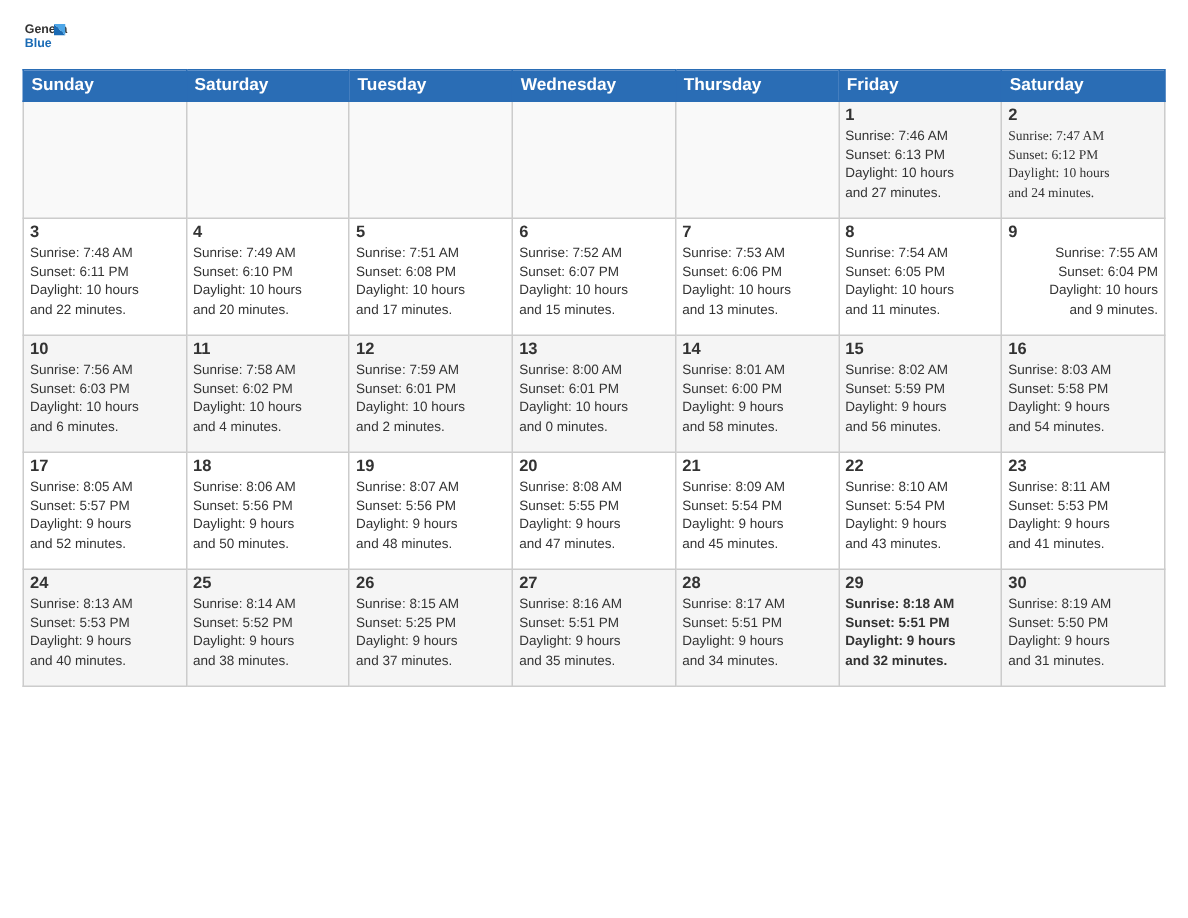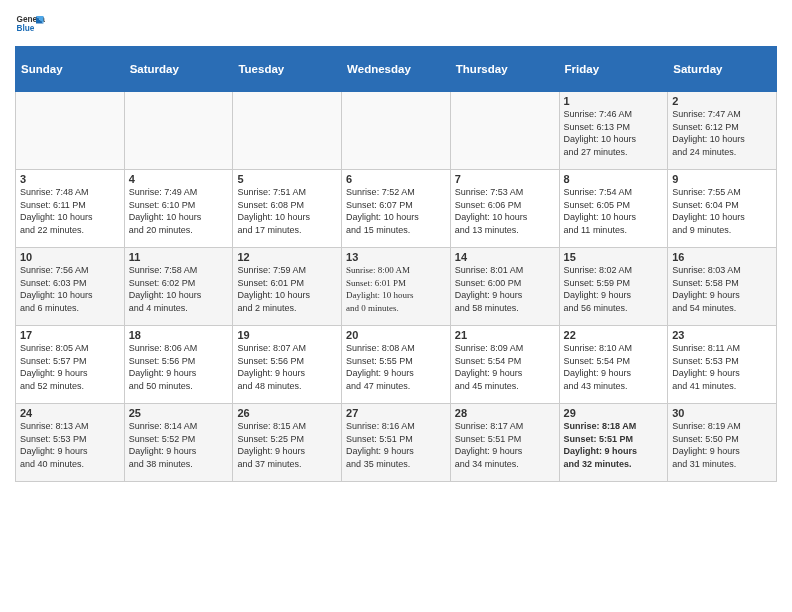--- a/index.html
+++ b/index.html
@@ -48,21 +48,21 @@
     .calendar {
       width: 100%;
       border-collapse: collapse;
       border: 1px solid #ccc;
     }
     .calendar th {
       background-color: #2a6db5;
       color: #fff;
       font-size: 11.5px;
       font-weight: bold;
-      padding: 16px 5px;
+      padding: 4px 5px;
       text-align: left;
       border: 1px solid #2a6db5;
     }
     .calendar td {
       vertical-align: top;
       border: 1px solid #ccc;
       padding: 3px 4px;
       font-size: 9.5px;
       color: #333;
       width: calc(100% / 7);
@@ -131,21 +131,21 @@
           <td class="empty"></td>
           <td>
             <span class="day-num">1</span>
             <div class="day-info" style="white-space: pre-line;">Sunrise: 7:46 AM
 Sunset: 6:13 PM
 Daylight: 10 hours
 and 27 minutes.</div>
           </td>
           <td>
             <span class="day-num">2</span>
-            <div class="day-info" style="white-space: pre-line;">Sunrise: 7:47 AM
+            <div class="day-info" style="white-space: pre-line; font-family: Liberation Serif, serif;">Sunrise: 7:47 AM
 Sunset: 6:12 PM
 Daylight: 10 hours
 and 24 minutes.</div>
           </td>
         </tr>
         <tr>
           <td>
             <span class="day-num">3</span>
             <div class="day-info" style="white-space: pre-line;">Sunrise: 7:48 AM
 Sunset: 6:11 PM
@@ -182,21 +182,21 @@
           </td>
           <td>
             <span class="day-num">8</span>
             <div class="day-info" style="white-space: pre-line;">Sunrise: 7:54 AM
 Sunset: 6:05 PM
 Daylight: 10 hours
 and 11 minutes.</div>
           </td>
           <td>
             <span class="day-num">9</span>
-            <div class="day-info" style="white-space: pre-line;">Sunrise: 7:55 AM
+            <div class="day-info" style="white-space: pre-line; text-align: right;">Sunrise: 7:55 AM
 Sunset: 6:04 PM
 Daylight: 10 hours
 and 9 minutes.</div>
           </td>
         </tr>
         <tr>
           <td>
             <span class="day-num">10</span>
             <div class="day-info" style="white-space: pre-line;">Sunrise: 7:56 AM
 Sunset: 6:03 PM
@@ -212,21 +212,21 @@
           </td>
           <td>
             <span class="day-num">12</span>
             <div class="day-info" style="white-space: pre-line;">Sunrise: 7:59 AM
 Sunset: 6:01 PM
 Daylight: 10 hours
 and 2 minutes.</div>
           </td>
           <td>
             <span class="day-num">13</span>
-            <div class="day-info" style="white-space: pre-line; font-family: Liberation Serif, serif;">Sunrise: 8:00 AM
+            <div class="day-info" style="white-space: pre-line;">Sunrise: 8:00 AM
 Sunset: 6:01 PM
 Daylight: 10 hours
 and 0 minutes.</div>
           </td>
           <td>
             <span class="day-num">14</span>
             <div class="day-info" style="white-space: pre-line;">Sunrise: 8:01 AM
 Sunset: 6:00 PM
 Daylight: 9 hours
 and 58 minutes.</div>

